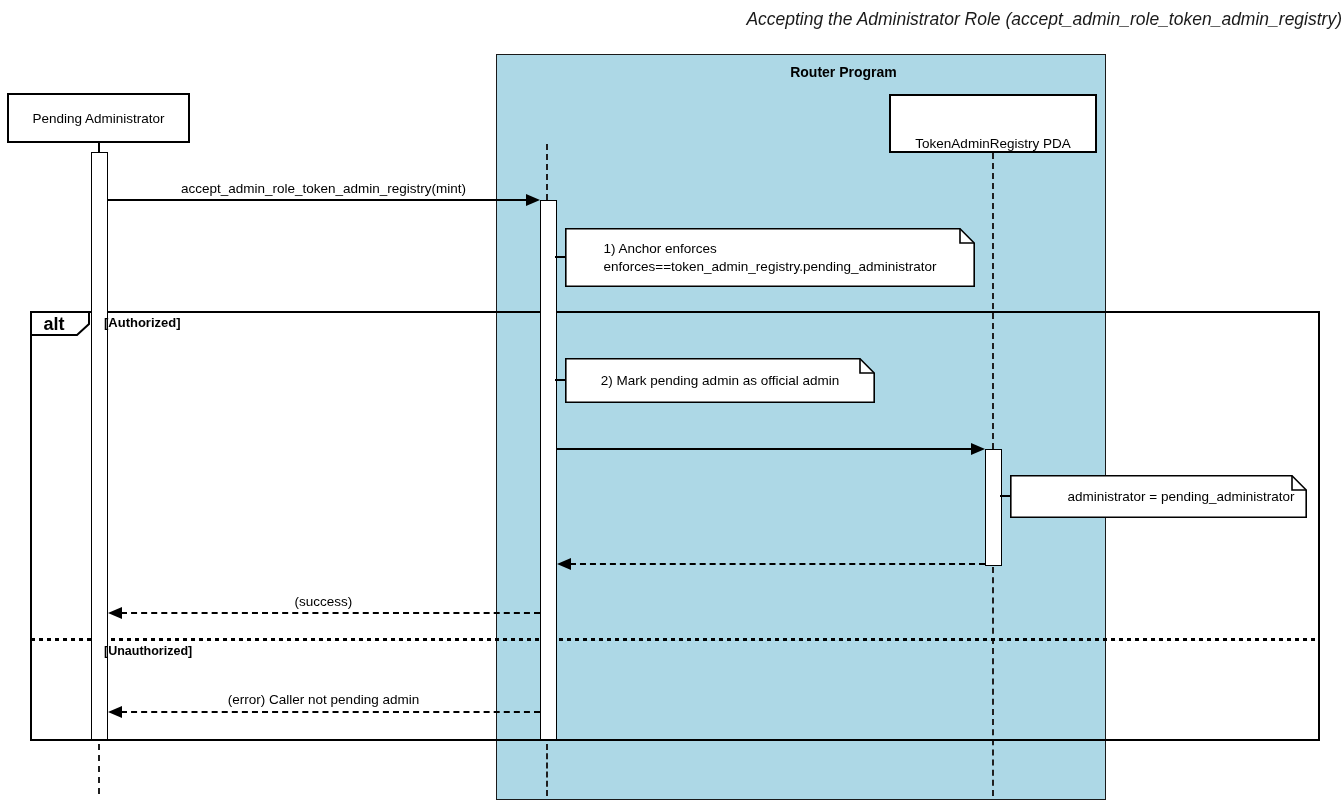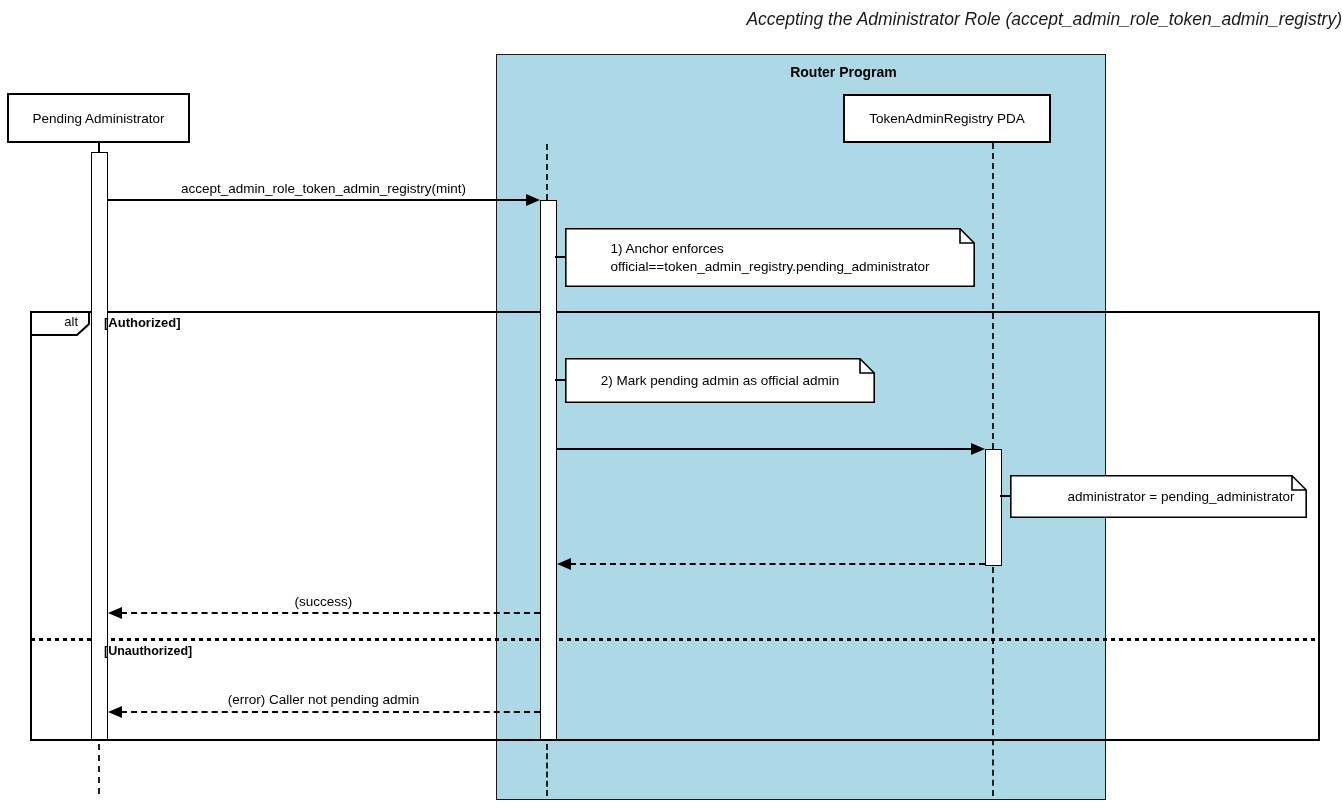--- a/index.html
+++ b/index.html
@@ -21,32 +21,32 @@
   .ll-router-top{left:546px;top:144px;height:56px;}
   .ll-pda-top{left:992px;top:143px;height:306px;}
   .ll-pda-bottom{left:992px;top:567px;height:229px;}
   .ll-pending-bottom{left:98px;top:744px;height:50px;}
   .ll-router-bottom{left:546px;top:744px;height:52px;}
   .stub-pending{left:98px;top:143px;width:2px;height:9px;background:#000;z-index:2;}
 
   
   .alt-frame{left:30px;top:311px;width:1286px;height:426px;border:2px solid #000;z-index:3;background:transparent;}
   .alt-tab-svg{left:30px;top:311px;z-index:6;}
-  .alt-tab-label{left:30px;top:314px;width:48px;text-align:right;font-weight:normal;font-size:13px;z-index:7;}
+  .alt-tab-label{left:30px;top:314px;width:48px;text-align:center;font-weight:bold;font-size:18px;z-index:7;}
   .guard1{left:104px;top:315px;font-weight:bold;font-size:13px;z-index:6;}
   .guard2{left:104px;top:644px;font-weight:bold;font-size:12.5px;z-index:6;}
   .divider{left:31px;top:638px;width:1285px;height:3px;
     background:repeating-linear-gradient(90deg,#000 0 4px,transparent 4px 8px);z-index:4;}
 
   
   .participant{background:#fff;border:2px solid #000;display:flex;align-items:center;justify-content:center;
     font-size:13.5px;z-index:5;box-sizing:border-box;}
   .p-pending{left:7px;top:93px;width:183px;height:50px;}
   .p-router{left:504px;top:93px;width:86px;height:51px;}
-  .p-pda{left:843px;top:94px;width:208px;height:49px;}
+  .p-pda{left:889px;top:94px;width:208px;height:59px;align-items:flex-end;}
 
   
   .activation{background:#fff;border:1.6px solid #000;z-index:4;box-sizing:border-box;}
   .act-pending{left:91px;top:152px;width:17px;height:588px;}
   .act-router{left:540px;top:200px;width:17px;height:540px;}
   .act-pda{left:985px;top:449px;width:17px;height:117px;}
 
   
   .mline{height:0;border-top:2px solid #000;z-index:6;}
   .mline-dashed{height:0;border-top:2px dashed #000;z-index:6;}
@@ -125,21 +125,21 @@
 
   <div class="abs note-stub stub-n1"></div>
   <div class="abs note note1">
     <svg width="410" height="59">
       <polygon points="0.8,0.8 395,0.8 409.2,15 409.2,58.2 0.8,58.2" fill="#ffffff" stroke="#000000" stroke-width="1.6"></polygon>
       <polyline points="395,0.8 395,15 409.2,15" fill="none" stroke="#000000" stroke-width="1.6"></polyline>
     </svg>
     <div class="note-text">
       <div style="text-align:left;">
         <div>1) Anchor enforces</div>
-        <div>official==token_admin_registry.pending_administrator</div>
+        <div>enforces==token_admin_registry.pending_administrator</div>
       </div>
     </div>
   </div>
 
   <div class="abs note-stub stub-n2"></div>
   <div class="abs note note2">
     <svg width="310" height="45">
       <polygon points="0.8,0.8 295,0.8 309.2,15 309.2,44.2 0.8,44.2" fill="#ffffff" stroke="#000000" stroke-width="1.6"></polygon>
       <polyline points="295,0.8 295,15 309.2,15" fill="none" stroke="#000000" stroke-width="1.6"></polyline>
     </svg>

